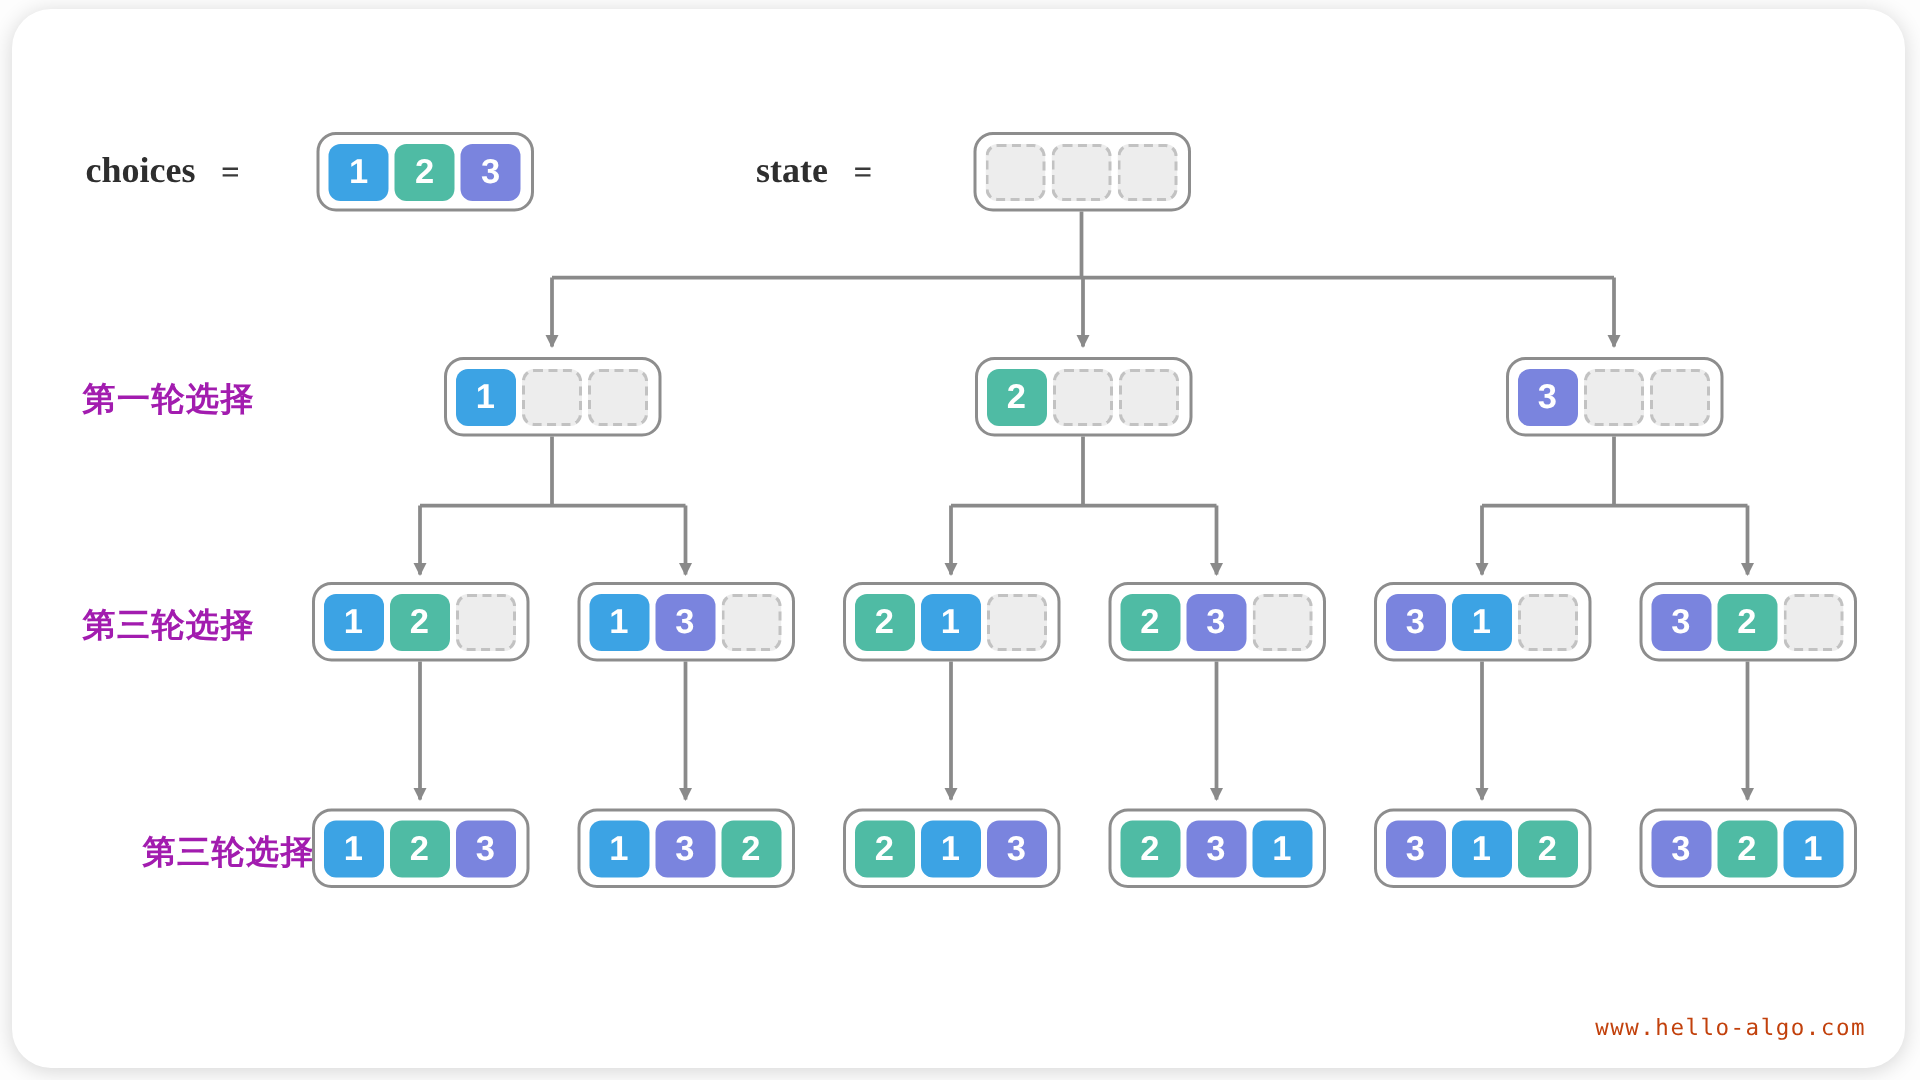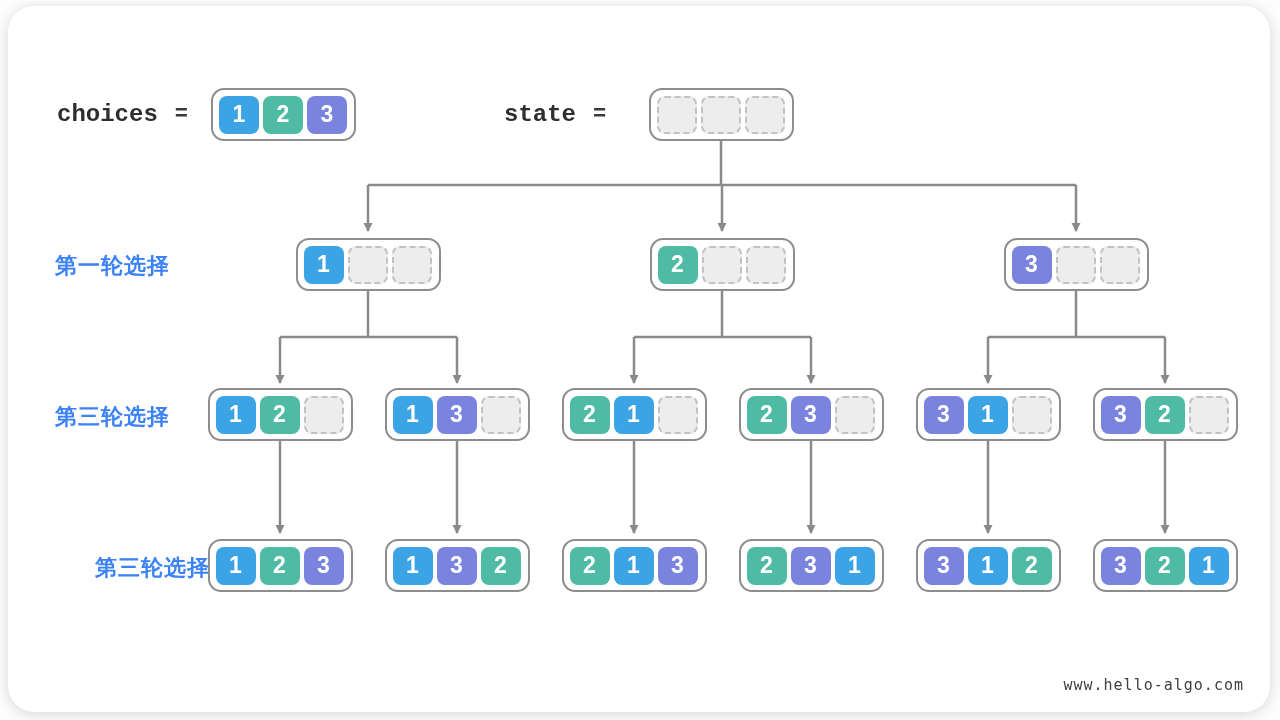--- a/index.html
+++ b/index.html
@@ -25,33 +25,33 @@
   .layer { position: absolute; left: 0; top: 0; width: 1280px; height: 720px; }
 
   svg.connectors { position: absolute; left: 0; top: 0; }
   .cline { stroke: var(--connector, #8A8A8A); stroke-width: 2.5; fill: none; }
 
   .hdr-label {
     position: absolute;
     display: flex;
     align-items: center;
     gap: 17px;
-    font-family: Liberation Mono, monospace;
+    font-family: Liberation Serif, serif;
     font-weight: bold;
     font-size: 24px;
     color: #2e2e2e;
     height: 53px;
   }
   .hdr-label .eq { font-size: 22px; color: #3a3a3a; }
 
   .row-label {
     position: absolute;
     font-size: 22px;
     font-weight: 600;
-    color: #3b82f6;
+    color: #a21caf;
     letter-spacing: 1px;
     white-space: nowrap;
   }
 
   .node {
     position: absolute;
     box-sizing: border-box;
     display: flex;
     gap: 4px;
     padding: 4px 6px;
@@ -81,21 +81,21 @@
     background: #EDEDED;
     border: 2px dashed #C2C2C2;
   }
 
   .watermark {
     position: absolute;
     right: 36px;
     bottom: 26px;
     font-family: "DejaVu Sans Mono", "Liberation Mono", monospace;
     font-size: 15px;
-    color: #404040;
+    color: #c2410c;
     letter-spacing: 1px;
   }
 </style>
 </head>
 <body>
 
 <div class="stage">
   <div class="card"></div>
 
   <div class="layer">

